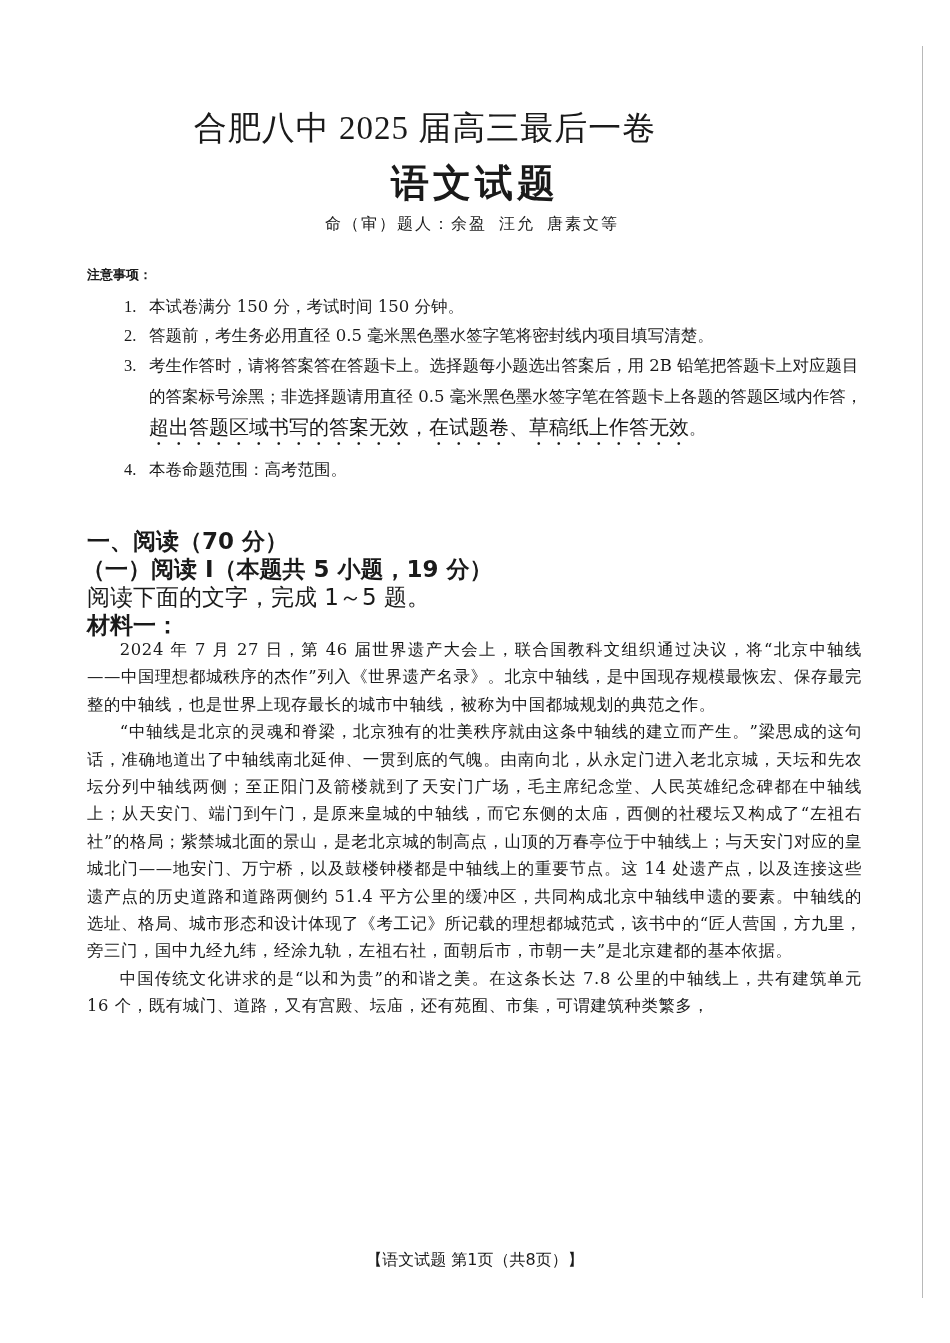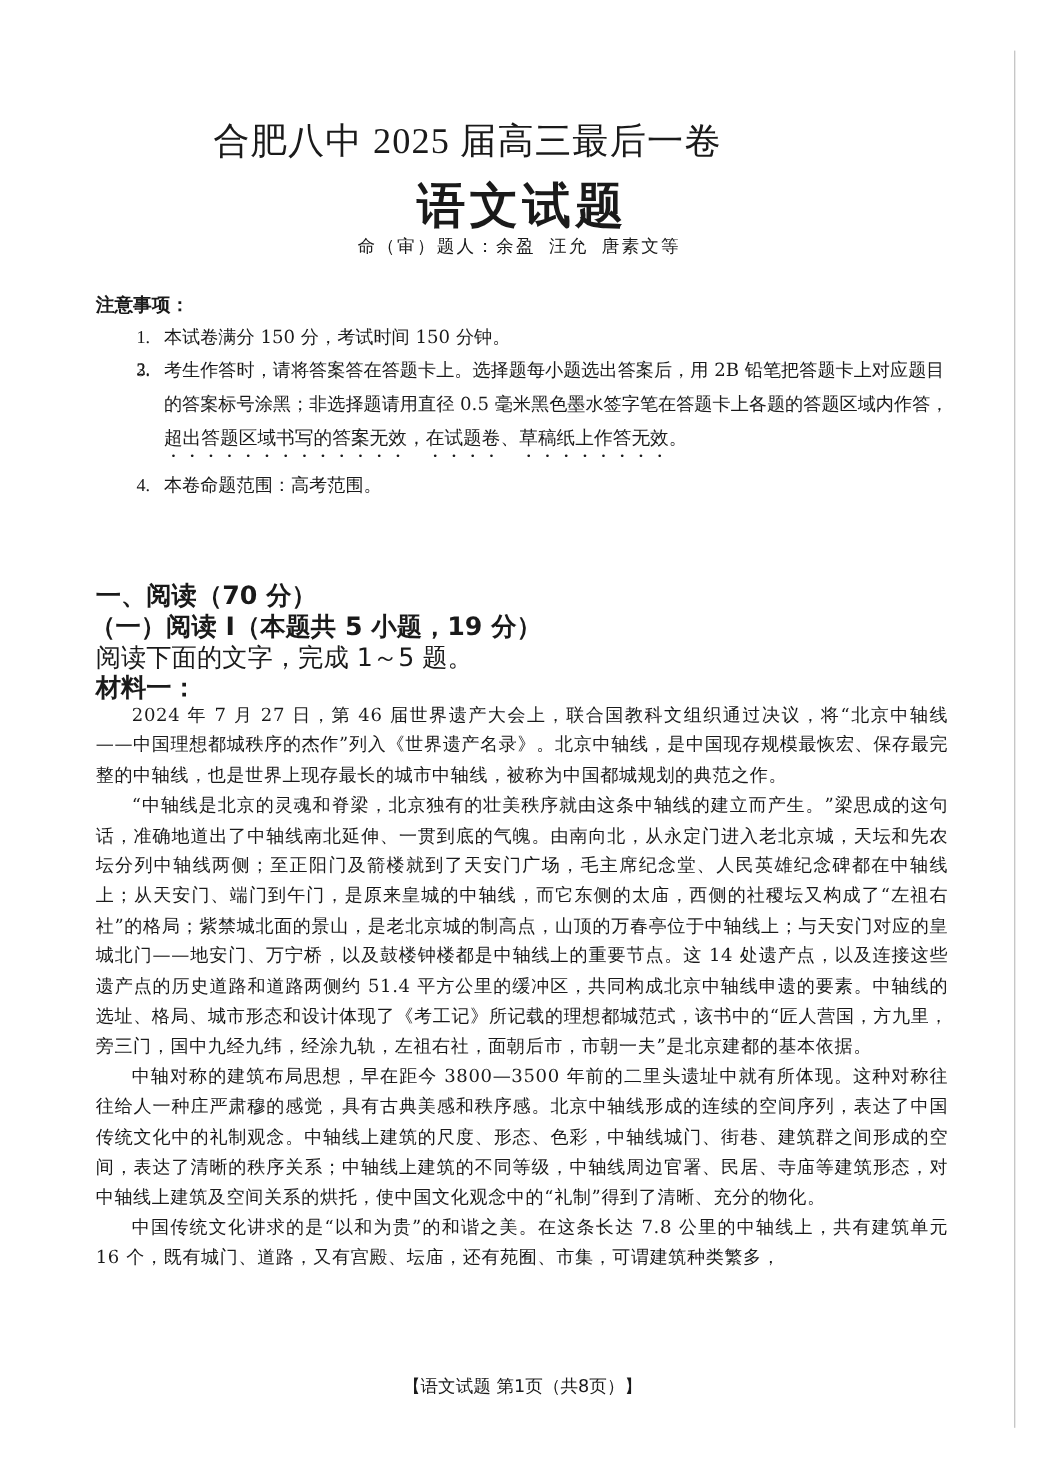--- a/index.html
+++ b/index.html
@@ -10,36 +10,36 @@
     .margin-line {
       position: absolute; left: 922px; top: 46px; width: 1px; height: 1252px;
       background: #b8b8b8;
     }
     .title {
       position: absolute; left: 0; width: 850px; top: 106px; text-align: center;
       font-size: 33px; letter-spacing: 1px; font-family: "Liberation Serif", "DejaVu Serif", serif;
     }
     .subject {
       position: absolute; left: 0; width: 950px; top: 158px; text-align: center;
-      font-size: 44px; font-weight: bold; letter-spacing: 4px; font-family: "DejaVu Sans", sans-serif;
+      font-size: 38px; font-weight: bold; letter-spacing: 4px; font-family: "DejaVu Sans", sans-serif;
     }
     .authors {
       position: absolute; left: 0; width: 950px; top: 214px; text-align: center;
       font-size: 16px; letter-spacing: 2px;
     }
     .authors span { margin: 0 6px; }
     .notice-title {
-      position: absolute; left: 87px; top: 266px; font-size: 17px; font-weight: bold;
+      position: absolute; left: 87px; top: 266px; font-size: 13px; font-weight: bold;
       font-family: "DejaVu Sans", sans-serif;
     }
     .notice-list { position: absolute; left: 124px; top: 292px; width: 740px; }
     .notice-item { position: relative; padding-left: 25px; font-size: 16.5px; line-height: 29px; }
     .notice-item .num { position: absolute; left: 0; top: 0; font-family: "Liberation Serif", serif; }
     .emph {
-      font-family: Liberation Mono, monospace; font-size: 17px;
+      font-family: Liberation Sans, sans-serif; font-size: 20px;
       text-emphasis: filled dot; -webkit-text-emphasis: filled dot;
       text-emphasis-position: under; -webkit-text-emphasis-position: under;
     }
     .emph-line { line-height: 34px; }
     .sec {
       position: absolute; left: 87px; font-size: 23px; font-family: "DejaVu Sans", sans-serif;
     }
     .sec.bold { font-weight: bold; }
     .body-text {
       position: absolute; left: 87px; width: 775px; font-size: 16.4px; line-height: 27.4px;
@@ -63,36 +63,36 @@
 </div>
 
 <div class="notice-title">注意事项：</div>
 <div class="notice-list">
   <div class="notice-item">
     <span class="num">1.</span>
     <span>本试卷满分 150 分，考试时间 150 分钟。</span>
   </div>
   <div class="notice-item">
     <span class="num">2.</span>
+    <span>答题前，考生务必用直径 0.5 毫米黑色墨水签字笔将密封线内项目填写清楚。</span>
   </div>
   <div class="notice-item emph-line" style="line-height:31px;">
     <span class="num">3.</span>
     <span>考生作答时，请将答案答在答题卡上。选择题每小题选出答案后，用 2B 铅笔把答题卡上对应题目的答案标号涂黑；非选择题请用直径 0.5 毫米黑色墨水签字笔在答题卡上各题的答题区域内作答，</span><span class="emph">超出答题区域书写的答案无效，在试题卷、草稿纸上作答无效</span><span>。</span>
   </div>
   <div class="notice-item" style="margin-top:6px;">
     <span class="num">4.</span>
     <span>本卷命题范围：高考范围。</span>
   </div>
 </div>
 
 <div class="sec bold" style="top:526px; font-weight:bold;">一、阅读（70 分）</div>
 <div class="sec bold" style="top:554px; left:82px;">（一）阅读 I（本题共 5 小题，19 分）</div>
 <div class="sec" style="top:582px;">阅读下面的文字，完成 1～5 题。</div>
 <div class="sec bold" style="top:610px;">材料一：</div>
 
 <div class="body-text" style="top:636px;">
   <p>2024 年 7 月 27 日，第 46 届世界遗产大会上，联合国教科文组织通过决议，将“北京中轴线——中国理想都城秩序的杰作”列入《世界遗产名录》。北京中轴线，是中国现存规模最恢宏、保存最完整的中轴线，也是世界上现存最长的城市中轴线，被称为中国都城规划的典范之作。</p>
   <p>“中轴线是北京的灵魂和脊梁，北京独有的壮美秩序就由这条中轴线的建立而产生。”梁思成的这句话，准确地道出了中轴线南北延伸、一贯到底的气魄。由南向北，从永定门进入老北京城，天坛和先农坛分列中轴线两侧；至正阳门及箭楼就到了天安门广场，毛主席纪念堂、人民英雄纪念碑都在中轴线上；从天安门、端门到午门，是原来皇城的中轴线，而它东侧的太庙，西侧的社稷坛又构成了“左祖右社”的格局；紫禁城北面的景山，是老北京城的制高点，山顶的万春亭位于中轴线上；与天安门对应的皇城北门——地安门、万宁桥，以及鼓楼钟楼都是中轴线上的重要节点。这 14 处遗产点，以及连接这些遗产点的历史道路和道路两侧约 51.4 平方公里的缓冲区，共同构成北京中轴线申遗的要素。中轴线的选址、格局、城市形态和设计体现了《考工记》所记载的理想都城范式，该书中的“匠人营国，方九里，旁三门，国中九经九纬，经涂九轨，左祖右社，面朝后市，市朝一夫”是北京建都的基本依据。</p>
-  <p>中轴对称的建筑布局思想，早在距今 3800—3500 年前的二里头遗址中就有所体现。这种对称往往给人一种庄严肃穆的感觉，具有古典美感和秩序感。北京中轴线形成的连续的空间序列，表达了中国传统文化中的礼制观念。中轴线上建筑的尺度、形态、色彩，中轴线城门、街巷、建筑群之间形成的空间，表达了清晰的秩序关系；中轴线上建筑的不同等级，中轴线周边官署、民居、寺庙等建筑形态，对中轴线上建筑及空间关系的烘托，使中国文化观念中的“礼制”得到了清晰、充分的物化。</p>
   <p>中国传统文化讲求的是“以和为贵”的和谐之美。在这条长达 7.8 公里的中轴线上，共有建筑单元 16 个，既有城门、道路，又有宫殿、坛庙，还有苑囿、市集，可谓建筑种类繁多，</p>
 </div>
 
 <div class="footer">【语文试题 第1页（共8页）】</div>
 
 </body></html>

